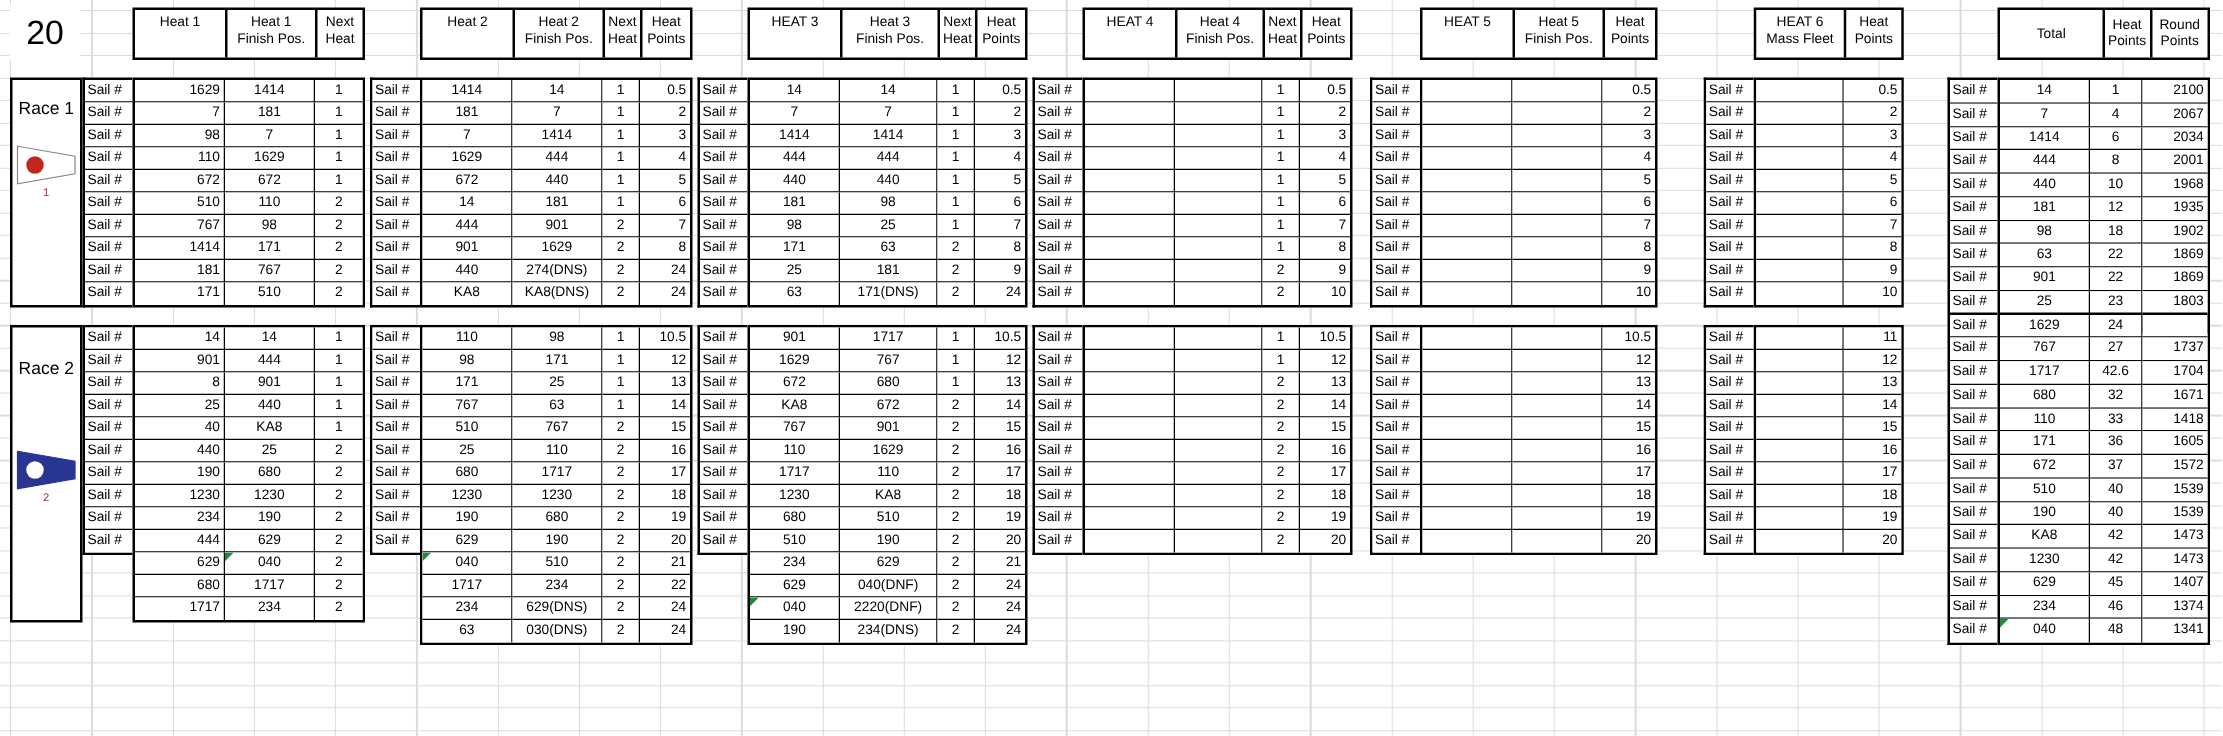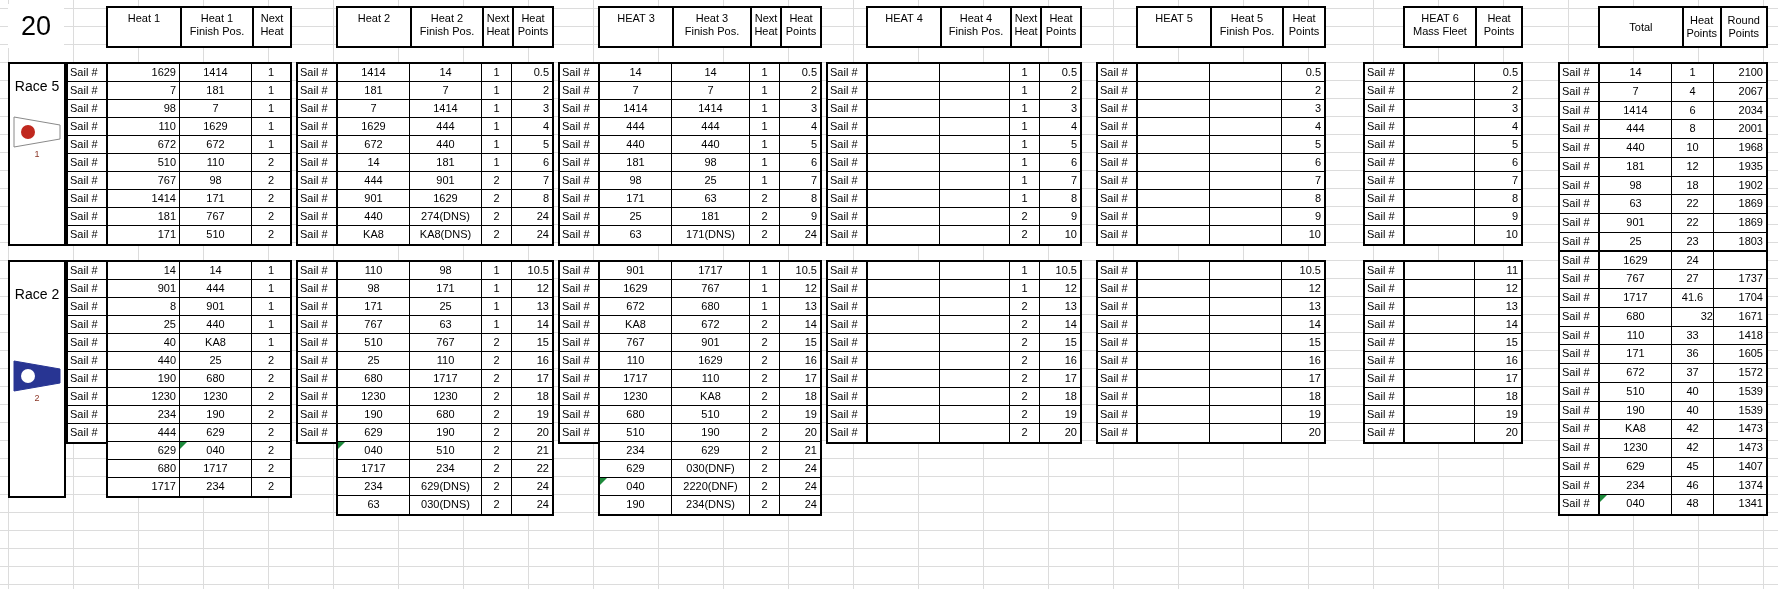--- a/index.html
+++ b/index.html
@@ -150,21 +150,21 @@
         <span>Heat</span>
         <span>Points</span>
       </div>
     <div class="hcell vc" style="width:52px">
         <span>Round</span>
         <span>Points</span>
       </div>
   </div>
 
   <div class="racebox" style="left:8px;top:62px;width:58px;height:184px">
-    <div class="racename" style="margin-top:14px">Race 5</div>
+    <div class="racename" style="margin-top:14px">Race 1</div>
     <svg width="48" height="32" viewBox="0 0 48 32" style="margin-top:22px">
       <polygon points="1,1 47,9 47,23 1,31" fill="#ffffff" stroke="#8a8a8a" stroke-width="1"></polygon>
       <circle cx="15" cy="16" r="7" fill="#c0281e"></circle>
     </svg>
     <div class="flagnum">1</div>
   </div>
 
   <div class="racebox" style="left:8px;top:260px;width:58px;height:238px">
     <div class="racename" style="margin-top:24px">Race 2</div>
     <svg width="48" height="32" viewBox="0 0 48 32" style="margin-top:58px">
@@ -830,21 +830,21 @@
           <div class="cell al-r" style="width: 40px; line-height: 17px;">20</div>
         </div>
         <div class="row" style="height: 18px;">
           <div class="cell al-c" style="width: 72px; line-height: 17px;">234</div>
           <div class="cell al-c" style="width: 78px; line-height: 17px;">629</div>
           <div class="cell al-c" style="width: 30px; line-height: 17px;">2</div>
           <div class="cell al-r" style="width: 40px; line-height: 17px;">21</div>
         </div>
         <div class="row" style="height: 18px;">
           <div class="cell al-c" style="width: 72px; line-height: 17px;">629</div>
-          <div class="cell al-c" style="width: 78px; line-height: 17px;">030(DNF)</div>
+          <div class="cell al-c" style="width: 78px; line-height: 17px;">040(DNF)</div>
           <div class="cell al-c" style="width: 30px; line-height: 17px;">2</div>
           <div class="cell al-r" style="width: 40px; line-height: 17px;">24</div>
         </div>
         <div class="row" style="height: 18px;">
           <div class="cell al-c gc" style="width: 72px; line-height: 17px;">040</div>
           <div class="cell al-c" style="width: 78px; line-height: 17px;">2220(DNF)</div>
           <div class="cell al-c" style="width: 30px; line-height: 17px;">2</div>
           <div class="cell al-r" style="width: 40px; line-height: 17px;">24</div>
         </div>
         <div class="row" style="height: 18px;">
@@ -1128,26 +1128,26 @@
           <div class="cell al-c" style="width: 42px; line-height: 17.75px;">24</div>
           <div class="cell al-r" style="width: 52px; line-height: 17.75px; margin-top: 15px;">1770</div>
         </div>
         <div class="row" style="height: 18.75px;">
           <div class="cell al-c" style="width: 72px; line-height: 17.75px;">767</div>
           <div class="cell al-c" style="width: 42px; line-height: 17.75px;">27</div>
           <div class="cell al-r" style="width: 52px; line-height: 17.75px;">1737</div>
         </div>
         <div class="row" style="height: 18.75px;">
           <div class="cell al-c" style="width: 72px; line-height: 17.75px;">1717</div>
-          <div class="cell al-c" style="width: 42px; line-height: 17.75px;">41.6</div>
+          <div class="cell al-c" style="width: 42px; line-height: 17.75px;">42.6</div>
           <div class="cell al-r" style="width: 52px; line-height: 17.75px;">1704</div>
         </div>
         <div class="row" style="height: 18.75px;">
           <div class="cell al-c" style="width: 72px; line-height: 17.75px;">680</div>
-          <div class="cell al-c" style="width: 42px; line-height: 17.75px; text-align: right;">32</div>
+          <div class="cell al-c" style="width: 42px; line-height: 17.75px;">32</div>
           <div class="cell al-r" style="width: 52px; line-height: 17.75px;">1671</div>
         </div>
         <div class="row" style="height: 18.75px;">
           <div class="cell al-c" style="width: 72px; line-height: 17.75px;">110</div>
           <div class="cell al-c" style="width: 42px; line-height: 17.75px;">33</div>
           <div class="cell al-r" style="width: 52px; line-height: 17.75px;">1418</div>
         </div>
         <div class="row" style="height: 18.75px;">
           <div class="cell al-c" style="width: 72px; line-height: 17.75px;">171</div>
           <div class="cell al-c" style="width: 42px; line-height: 17.75px;">36</div>

